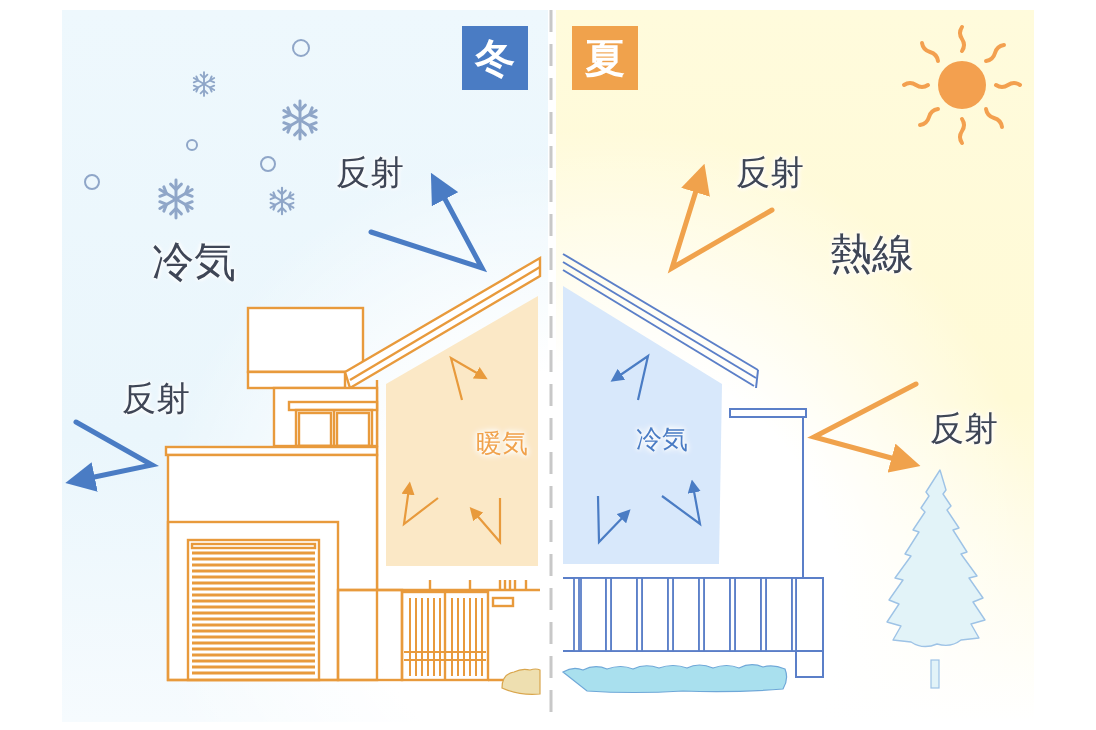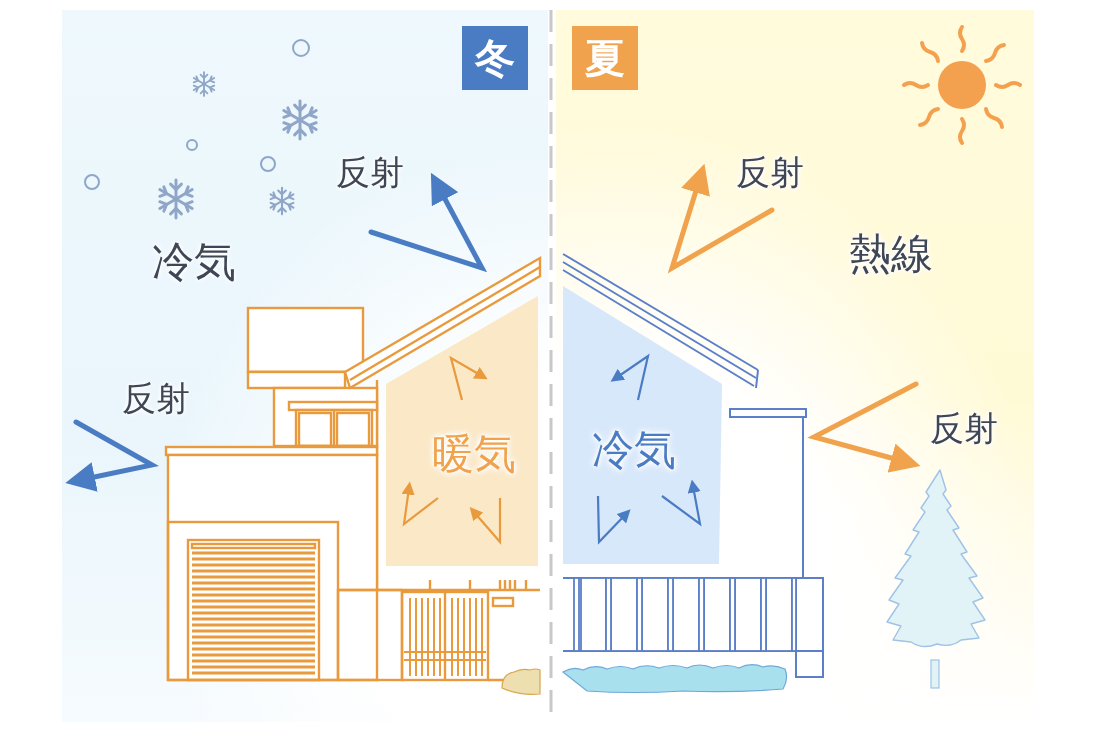--- a/index.html
+++ b/index.html
@@ -10,22 +10,22 @@
   .panel-summer{position:absolute;left:556px;top:10px;width:478px;height:712px;
     background:radial-gradient(ellipse 560px 620px at 60px 600px,#ffffff 0%,#ffffff 40%,rgba(255,255,255,0) 78%),linear-gradient(180deg,#fffbdc 0%,#fffad6 55%,#ffffff 100%);}
   .season-badge{position:absolute;width:66px;height:64px;color:#fff;font-size:40px;font-weight:bold;
     display:flex;align-items:center;justify-content:center;}
   .badge-winter{left:462px;top:26px;}
   .badge-summer{left:572px;top:26px;}
   .label{position:absolute;color:#3f4656;white-space:nowrap;
     text-shadow:0 0 4px #fff,0 0 4px #fff,0 0 6px #fff;}
   .label-md{font-size:34px;font-family:Liberation Serif, serif;}
   .label-lg{font-size:42px;}
-  .label-in{position:absolute;font-size:42px;white-space:nowrap;
-    text-shadow:0 0 3px #fff,0 0 5px #fff,0 0 7px #fff,0 0 9px #fff;}
+  .label-in{position:absolute;font-size:26px;white-space:nowrap;
+    text-shadow:0 0 3px #fff,0 0 5px #fff,0 0 7px #fff,0 0 9px #fff;margin-left:44px;}
   svg{position:absolute;left:0;top:0;}
 </style>
 </head>
 <body>
 
 <div class="stage">
 
   <div class="panel-winter"></div>
   <div class="panel-summer"></div>
 
@@ -246,17 +246,17 @@
   <div class="season-badge badge-summer" style="background:#f0a24c;">
       <span>夏</span>
     </div>
 
   <div class="label label-md" style="left:336px;top:150px;">反射</div>
   <div class="label label-lg" style="left:152px;top:234px;">冷気</div>
   <div class="label label-md" style="left:122px;top:376px;">反射</div>
   <div class="label-in" style="left:432px;top:426px;color:#f0a24c;">暖気</div>
 
   <div class="label label-md" style="left:736px;top:150px;">反射</div>
-  <div class="label label-lg" style="left:849px;top:226px;">熱線</div>
+  <div class="label label-lg" style="left:830px;top:226px;">熱線</div>
   <div class="label label-md" style="left:930px;top:406px;">反射</div>
   <div class="label-in" style="left:592px;top:422px;color:#4a7cc4;">冷気</div>
 
 </div>
 
 </body></html>

